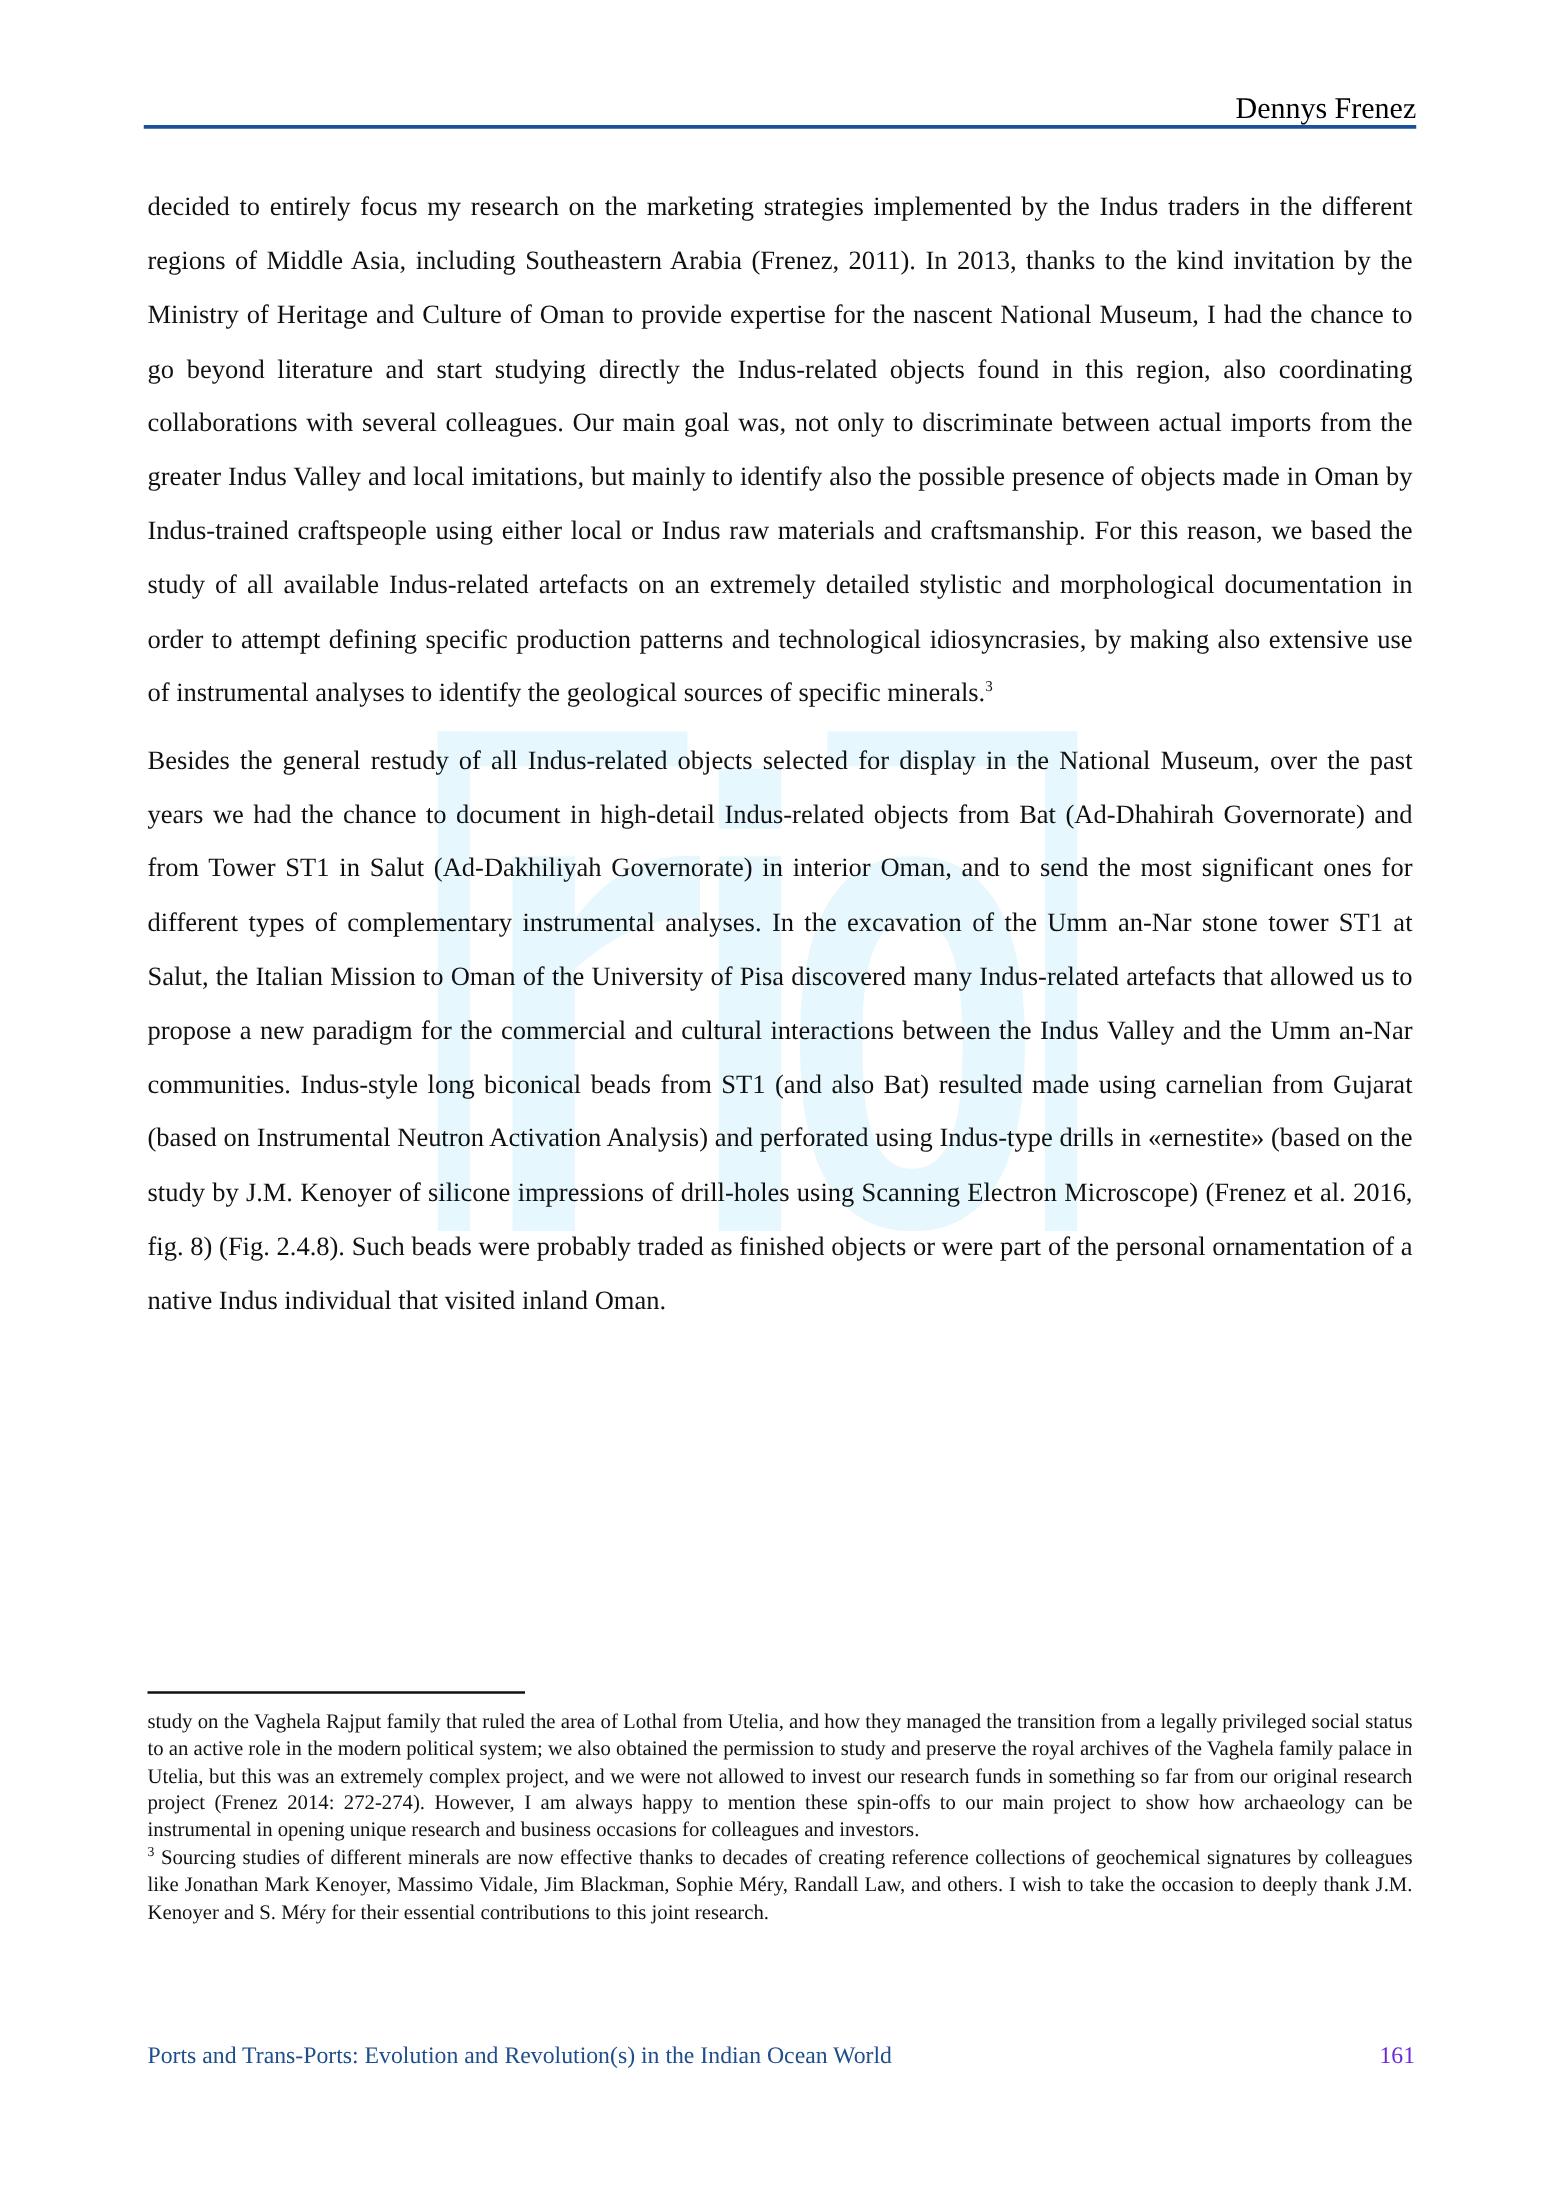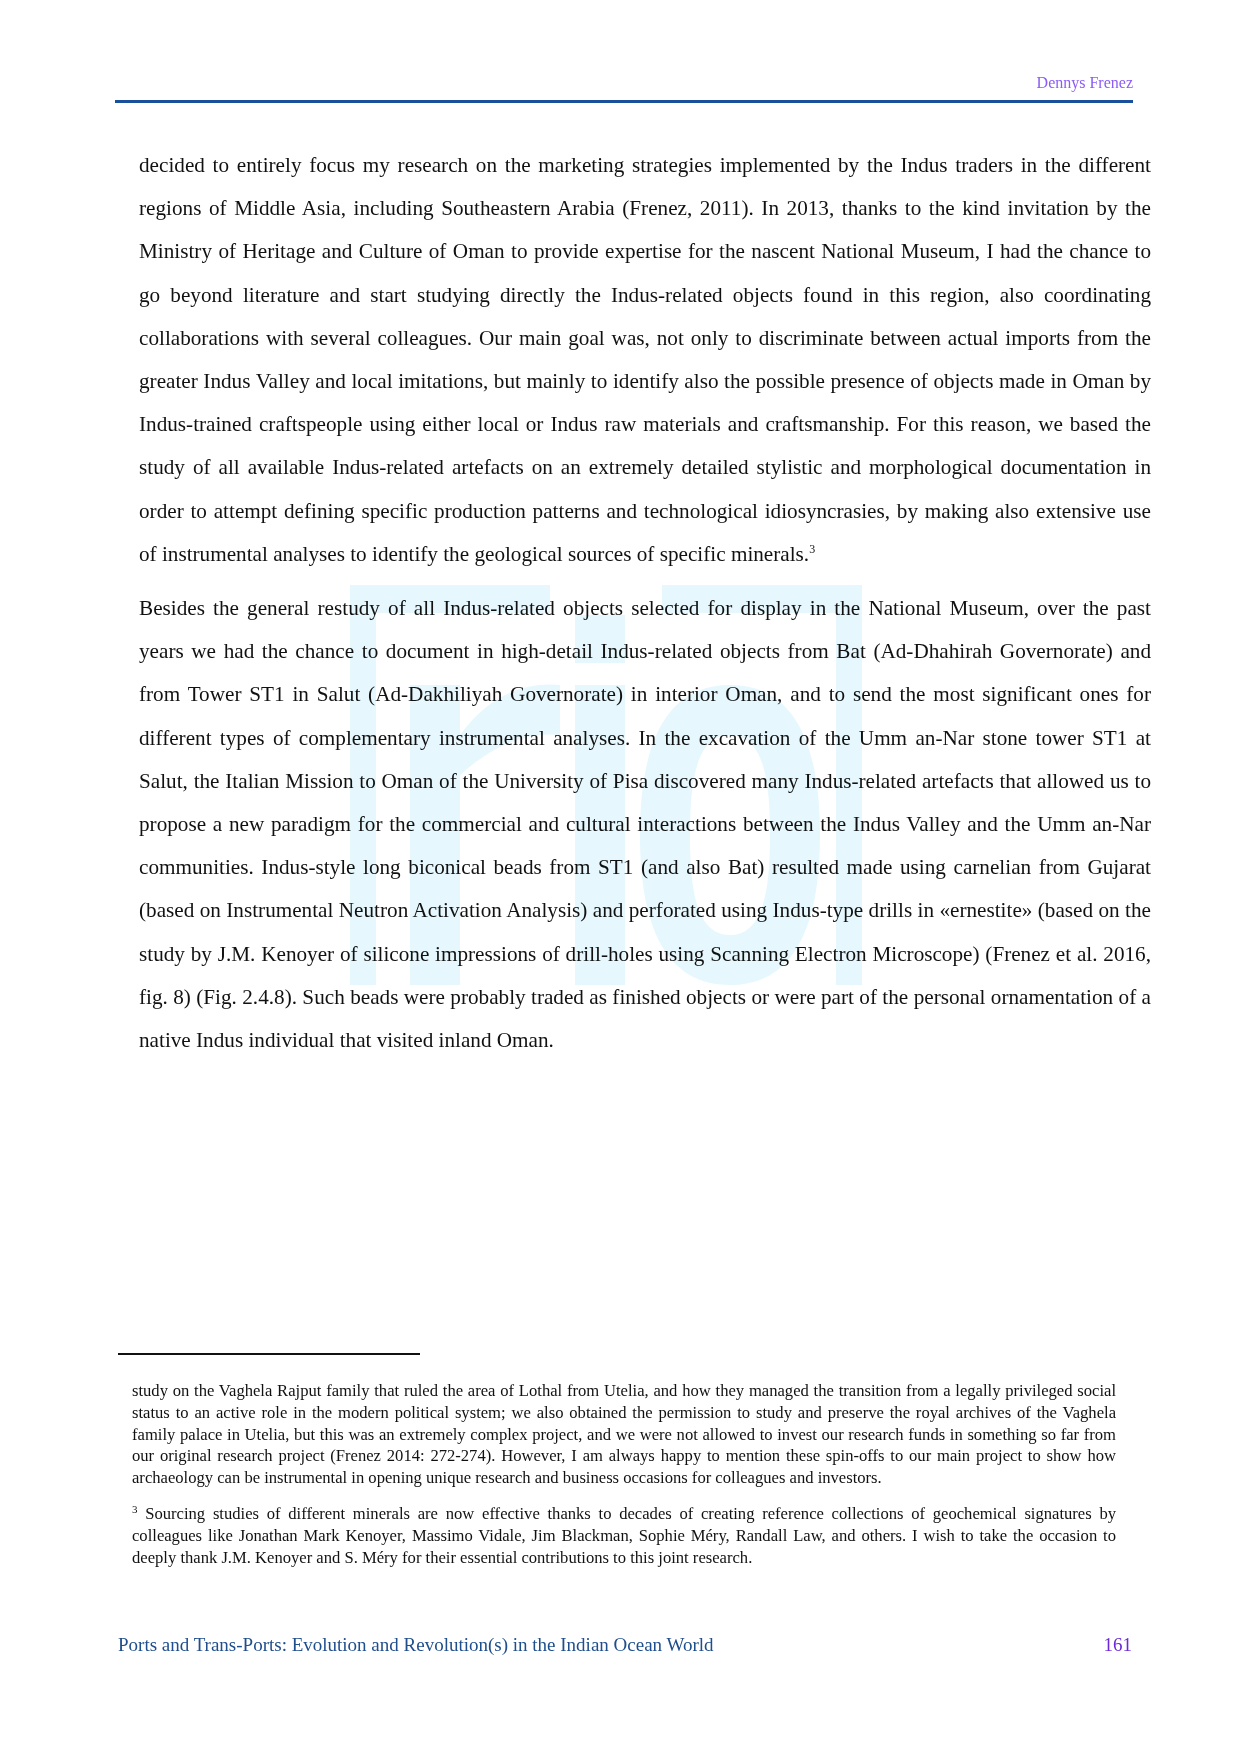--- a/index.html
+++ b/index.html
@@ -1,31 +1,31 @@
 <!DOCTYPE html>
 <html><head>
   <meta charset="utf-8">
   <style>
     html, body { margin: 0; padding: 0; background: #ffffff; }
     body { width: 1240px; height: 1754px; position: relative; overflow: hidden; font-family: "Liberation Serif", "DejaVu Serif", serif; color: #111; }
     .page { position: absolute; left: 0; top: 0; width: 1240px; height: 1754px; }
 
     .watermark { position: absolute; left: 350px; top: 585px; width: 512px; height: 400px; pointer-events: none; z-index: 0; }
 
-    .running-head { position: absolute; left: 115px; top: 74px; width: 1018px; text-align: right; font-size: 16px; color: #8b5cf6; }
+    .running-head { position: absolute; left: 115px; top: 74px; width: 1018px; text-align: right; font-size: 24px; color: #000000; }
     .head-rule { position: absolute; left: 115px; top: 100px; width: 1018px; height: 3px; background: #1a4f9c; }
 
-    .body-text { position: absolute; left: 118px; top: 144px; width: 1012px; font-size: 21.2px; line-height: 43.2px; text-align: justify; z-index: 1; margin-left: 21px; }
+    .body-text { position: absolute; left: 118px; top: 144px; width: 1012px; font-size: 21.2px; line-height: 43.2px; text-align: justify; z-index: 1; }
     .body-text p { margin: 0; }
     .body-text p + p { margin-top: 11px; }
     sup { font-size: 12px; line-height: 0; vertical-align: 8px; }
 
     .fn-rule { position: absolute; left: 118px; top: 1353px; width: 302px; height: 2px; background: #111; }
     .footnotes { position: absolute; left: 118px; top: 1366px; width: 1012px; font-size: 16.6px; line-height: 21.8px; text-align: justify; z-index: 1; }
-    .footnotes p { margin: 14px; }
+    .footnotes p { margin: 0; }
     .footnotes sup { font-size: 11px; vertical-align: 6px; }
 
     .footer-title { position: absolute; left: 118px; top: 1634px; font-size: 19px; color: #1f4e8c; text-align: right; }
     .page-number { position: absolute; right: 108px; top: 1634px; font-size: 19px; color: #6d28d9; }
   </style>
 </head>
 <body>
 
 <div class="page">
 

